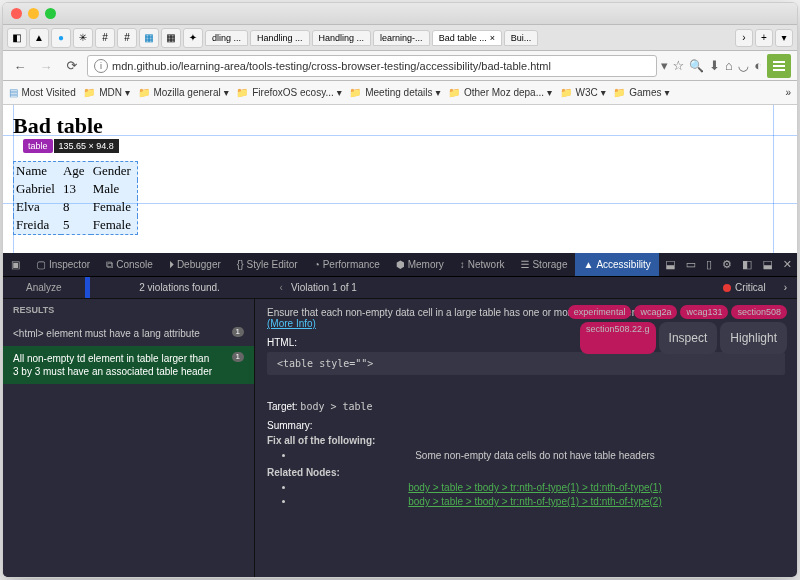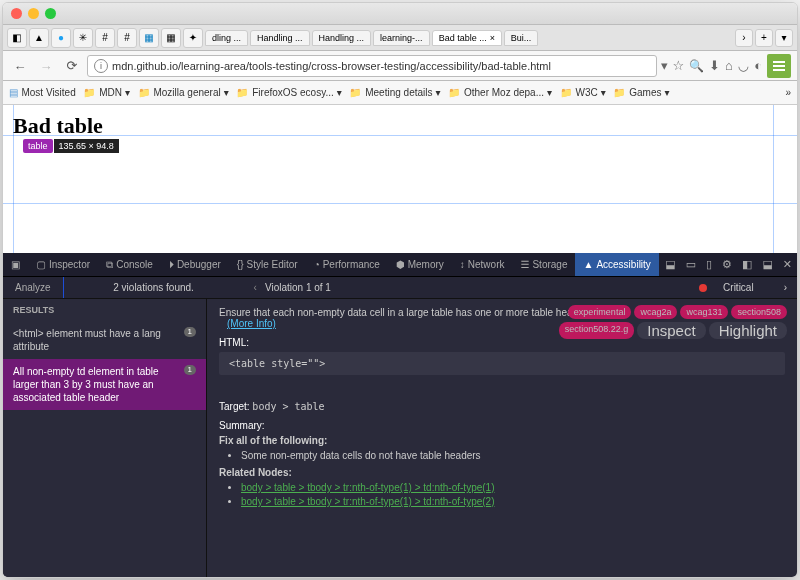--- a/index.html
+++ b/index.html
@@ -46,44 +46,44 @@
 
 
 .devtools { flex: 1; background: #2a2a3a; color: #ccc; display: flex; flex-direction: column; font-size: 10px; overflow: hidden; }
 .dt-tabs { height: 24px; background: #1e1e2d; display: flex; align-items: center; border-bottom: 1px solid #000; }
 .dt-tab { padding: 0 8px; height: 100%; display: flex; align-items: center; gap: 3px; color: #aaa; cursor: pointer; }
 .dt-tab.active { background: #2d5aa0; color: #fff; }
 .dt-tab-icons { margin-left: auto; display: flex; }
 .dt-tab-icons .dt-tab { padding: 0 5px; font-size: 11px; }
 
 .dt-sub { height: 22px; background: #252535; display: flex; align-items: center; border-bottom: 1px solid #111; }
-.analyze { padding: 0 12px; color: #aaa; border-right: 1px solid #1d4ed8; height: 100%; display: flex; align-items: center; }
+.analyze { padding: 0 23px; color: #aaa; border-right: 5px solid #1d4ed8; height: 100%; display: flex; align-items: center; }
 .violations { padding: 0 12px; color: #ccc; flex: 0 0 180px; display: flex; justify-content: center; align-items: center; }
 .vnav { display: flex; align-items: center; gap: 8px; padding: 0 10px; }
 .vnav .chev { color: #888; }
-.critical { margin-left: auto; display: flex; align-items: center; gap: 16px; padding: 0 10px; }
+.critical { margin-left: auto; display: flex; align-items: center; gap: 4px; padding: 0 10px; }
 .critical .reddot { width: 8px; height: 8px; background: #e53935; border-radius: 50%; }
 
 .dt-body { flex: 1; display: flex; overflow: hidden; }
-.dt-left { width: 204px; background: #2a2a3a; border-right: 1px solid #111; }
+.dt-left { width: 252px; background: #2a2a3a; border-right: 1px solid #111; }
 .results-hdr { padding: 6px 10px; font-size: 9px; font-weight: bold; color: #aaa; }
 .result-item { padding: 6px 10px; font-size: 10px; line-height: 1.3; display: flex; justify-content: space-between; align-items: flex-start; gap: 16px; }
-.result-item.sel { background: #701a75; color: #fff; }
+.result-item.sel { background: #14532d; color: #fff; }
 .result-badge { background: #666; color: #fff; border-radius: 7px; padding: 0 4px; font-size: 8px; flex-shrink: 0; }
 
 .dt-right { flex: 1; padding: 8px 12px; overflow: auto; position: relative; }
-.moreinfo { color: #4fc3f7; text-decoration: underline; margin-left: 8px; }
+.moreinfo { color: #4fc3f7; text-decoration: underline; }
 .rtags { position: absolute; top: 6px; right: 10px; display: flex; flex-wrap: wrap; gap: 3px; justify-content: flex-end; max-width: 280px; }
 .rtag { background: #be185d; color: #bbb; padding: 2px 6px; border-radius: 8px; font-size: 9px; }
-.rbtn { background: #3a3a4a; color: #ccc; padding: 0 10px; border-radius: 8px; font-size: 15px; }
+.rbtn { background: #3a3a4a; color: #ccc; padding: 9px 10px; border-radius: 8px; font-size: 12px; }
 .field { margin: 8px 0; }
 .field .lbl { color: #fff; }
 .code { background: #363646; padding: 6px 10px; border-radius: 2px; font-family: monospace; margin-top: 4px; color: #ccc; }
 .summary-list { margin-left: 18px; margin-top: 4px; }
-.summary-list li { margin: 3px 4px; }
+.summary-list li { margin: 3px 10px; text-align: center; }
 .linky { color: #4caf50; text-decoration: underline; }
 </style>
 </head>
 <body>
 
 <div class="window">
 
   <div class="titlebar">
     <div class="traffic">
       <div class="dot red"></div>
@@ -196,20 +196,44 @@
       </div>
     <span style="margin-left:auto">»</span>
   </div>
 
   <div class="page">
     <h1>Bad table</h1>
     <div class="measure">
       <span class="tag">table</span>
       <span class="dims">135.65 × 94.8</span>
     </div>
+    <table class="tbl">
+      <tbody>
+          <tr>
+            <td>Name</td>
+            <td>Age</td>
+            <td>Gender</td>
+          </tr>
+      <tr>
+            <td>Gabriel</td>
+            <td>13</td>
+            <td>Male</td>
+          </tr>
+      <tr>
+            <td>Elva</td>
+            <td>8</td>
+            <td>Female</td>
+          </tr>
+      <tr>
+            <td>Freida</td>
+            <td>5</td>
+            <td>Female</td>
+          </tr>
+    </tbody>
+      </table>
   </div>
 
   <div class="devtools">
     <div class="dt-tabs">
       <div class="dt-tab">▣</div>
       <div class="dt-tab">▢ <span>Inspector</span></div>
       <div class="dt-tab">⧉ <span>Console</span></div>
       <div class="dt-tab">⏵ <span>Debugger</span></div>
       <div class="dt-tab">{} <span>Style Editor</span></div>
       <div class="dt-tab">◔ <span>Performance</span></div>

